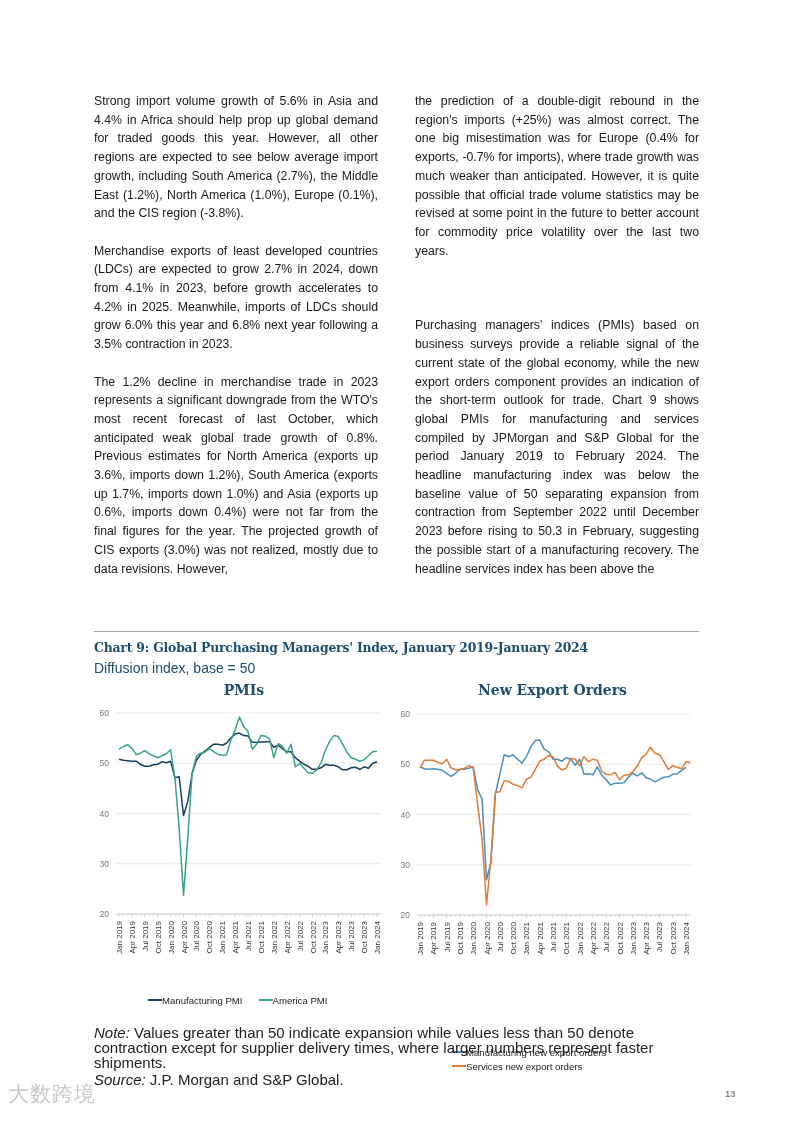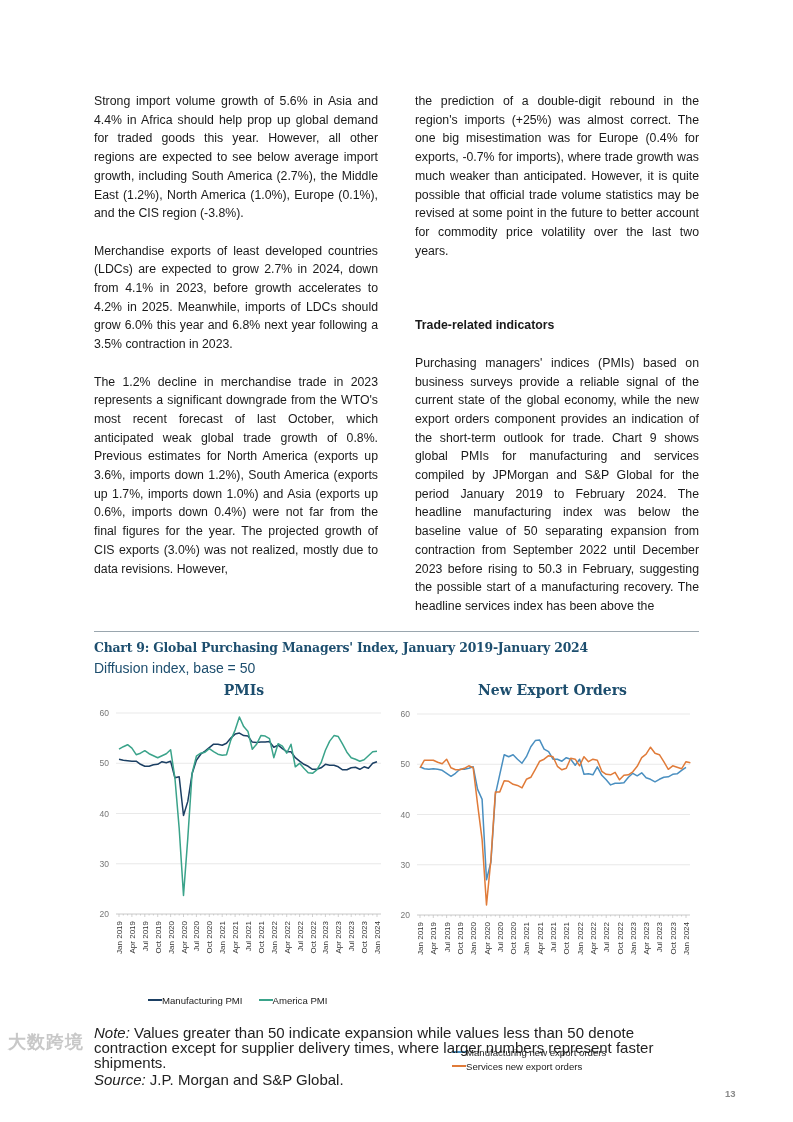--- a/index.html
+++ b/index.html
@@ -13,35 +13,34 @@
   .chart-title{position:absolute;left:94px;top:640px;font-family:"DejaVu Serif",serif;font-weight:bold;font-size:12.4px;color:#1d4e6e;white-space:nowrap;letter-spacing:-0.2px;}
   .chart-sub{position:absolute;left:94px;top:660px;font-size:14px;color:#1d4e6e;}
   .panel-title{position:absolute;top:682px;font-family:"DejaVu Serif",serif;font-weight:bold;font-size:14px;color:#1d4e6e;text-align:center;}
   svg.plot{position:absolute;overflow:visible;}
   .legend{position:absolute;font-size:9.6px;color:#222;}
   .legend-row{display:flex;align-items:center;height:14px;}
   .swatch{display:inline-block;width:14px;height:2px;}
   .note{position:absolute;left:94px;top:1025px;width:610px;font-size:15px;line-height:15px;color:#222;}
   .note p{margin:0 0 2px 0;}
   .page-num{position:absolute;left:725px;top:1088px;font-size:9.5px;color:#888;font-weight:bold;}
-  .watermark{position:absolute;left:8px;top:1030px;font-size:18px;color:#c8c8c8;font-weight:bold;letter-spacing:1px;}
+  .watermark{position:absolute;left:8px;top:1080px;font-size:21px;color:#c8c8c8;font-weight:normal;letter-spacing:1px;}
 </style>
 </head>
 <body>
 
 <div id="col-left" class="col">
   <p>Strong import volume growth of 5.6% in Asia and 4.4% in Africa should help prop up global demand for traded goods this year. However, all other regions are expected to see below average import growth, including South America (2.7%), the Middle East (1.2%), North America (1.0%), Europe (0.1%), and the CIS region (-3.8%).</p>
   <p>Merchandise exports of least developed countries (LDCs) are expected to grow 2.7% in 2024, down from 4.1% in 2023, before growth accelerates to 4.2% in 2025. Meanwhile, imports of LDCs should grow 6.0% this year and 6.8% next year following a 3.5% contraction in 2023.</p>
   <p>The 1.2% decline in merchandise trade in 2023 represents a significant downgrade from the WTO's most recent forecast of last October, which anticipated weak global trade growth of 0.8%. Previous estimates for North America (exports up 3.6%, imports down 1.2%), South America (exports up 1.7%, imports down 1.0%) and Asia (exports up 0.6%, imports down 0.4%) were not far from the final figures for the year. The projected growth of CIS exports (3.0%) was not realized, mostly due to data revisions. However,</p>
 </div>
 
 <div id="col-right" class="col">
   <p>the prediction of a double-digit rebound in the region's imports (+25%) was almost correct. The one big misestimation was for Europe (0.4% for exports, -0.7% for imports), where trade growth was much weaker than anticipated. However, it is quite possible that official trade volume statistics may be revised at some point in the future to better account for commodity price volatility over the last two years.</p>
   <p style="margin-bottom:18.7px;">&nbsp;</p>
-  <div class="subhead">Trade-related indicators</div>
   <p>Purchasing managers' indices (PMIs) based on business surveys provide a reliable signal of the current state of the global economy, while the new export orders component provides an indication of the short-term outlook for trade. Chart 9 shows global PMIs for manufacturing and services compiled by JPMorgan and S&amp;P Global for the period January 2019 to February 2024. The headline manufacturing index was below the baseline value of 50 separating expansion from contraction from September 2022 until December 2023 before rising to 50.3 in February, suggesting the possible start of a manufacturing recovery. The headline services index has been above the</p>
 </div>
 
 <div class="rule"></div>
 <div class="chart-title">Chart 9: Global Purchasing Managers' Index, January 2019-January 2024</div>
 <div class="chart-sub">Diffusion index, base = 50</div>
 
 <div class="panel-title" style="left:94px;width:300px;">PMIs</div>
 <div class="panel-title" style="left:400px;width:305px;">New Export Orders</div>
 

